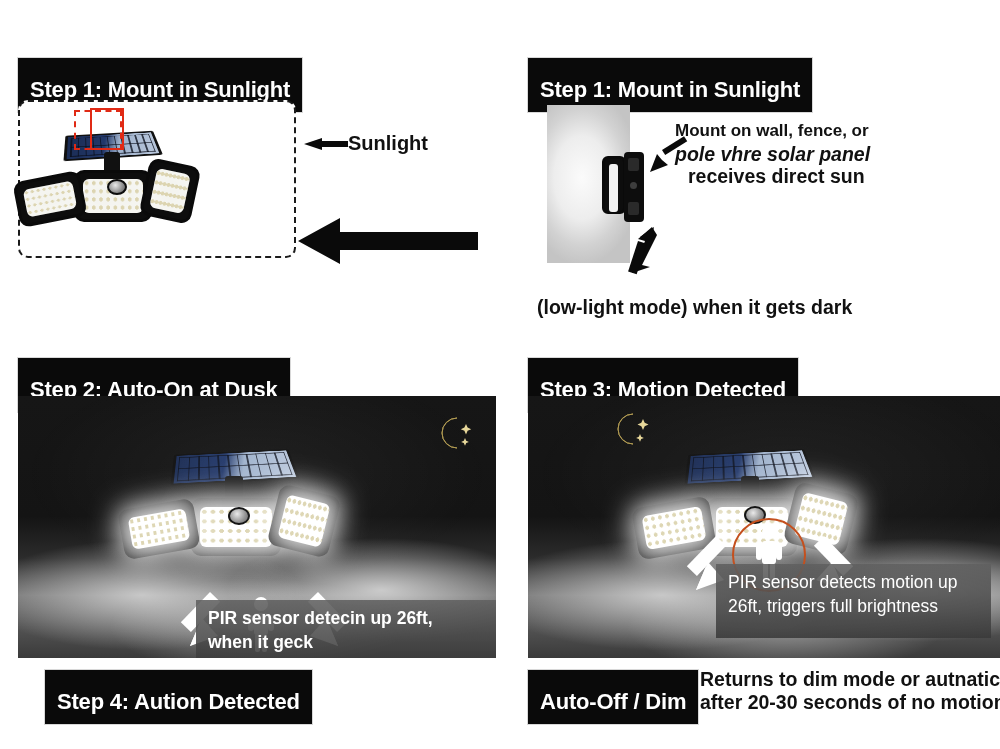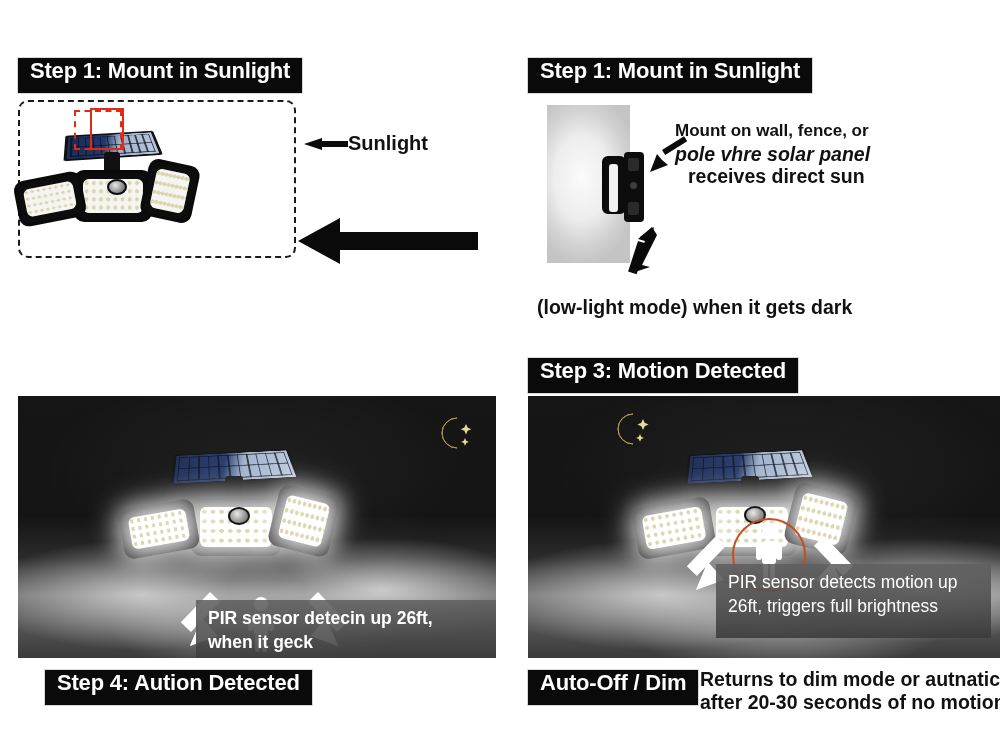--- a/index.html
+++ b/index.html
@@ -13,21 +13,21 @@
 
   
   .step-chip {
     position: absolute;
     background: #0a0a0a;
     color: #ffffff;
     font-weight: bold;
     font-size: 22px;
     letter-spacing: -0.2px;
     line-height: 1;
-    padding: 0 10px 9px 10px;
+    padding: 19px 10px 9px 10px;
     white-space: nowrap;
     border: 2px solid #0a0a0a;
     box-shadow: 0 0 0 1px #d8d8d8;
   }
 
   
   .dashed-box {
     position: absolute;
     border: 2px dashed #1a1a1a;
     border-radius: 10px;
@@ -217,20 +217,21 @@
   <div class="plain-text" style="left:688px; top:164px; font-size:19.5px;">receives direct sun</div>
 
   <svg class="arrow-svg" style="left:630px; top:225px; width:30px; height:50px;" viewBox="0 0 30 50">
     <path d="M22 2 L8 14 L15 16 L2 48 L20 42 L12 40 L27 10 Z" fill="#0a0a0a"></path>
     <path d="M24 2 L10 12 L21 16 Z" fill="#0a0a0a"></path>
     <rect x="8" y="16" width="9" height="32" fill="#0a0a0a" transform="rotate(18 8 16)"></rect>
   </svg>
 
   <div class="plain-text" style="left:537px; top:295px; font-size:19.5px;">(low-light mode) when it gets dark</div>
 
+  <div class="step-chip" style="left:18px; top:358px;">Step 2: Auto-On at Dusk</div>
 
   <div class="scene" style="left:18px; top:396px; width:478px; height:262px;">
 
     <div class="moon-wrap" style="right:20px; top:18px;">
       <svg viewBox="0 0 44 38" width="44" height="38">
         <path d="M25 4 a15 15 0 1 0 0 30 a12 12 0 1 1 0 -30 z" fill="#e7d79a" stroke="#b09a52" stroke-width="1"></path>
         <path d="M34 10 l1.6 3.6 3.6 1.6 -3.6 1.6 -1.6 3.6 -1.6 -3.6 -3.6 -1.6 3.6 -1.6 z" fill="#e7d79a"></path>
         <path d="M33 24 l1.2 2.7 2.7 1.2 -2.7 1.2 -1.2 2.7 -1.2 -2.7 -2.7 -1.2 2.7 -1.2 z" fill="#e7d79a"></path>
       </svg>
     </div>

